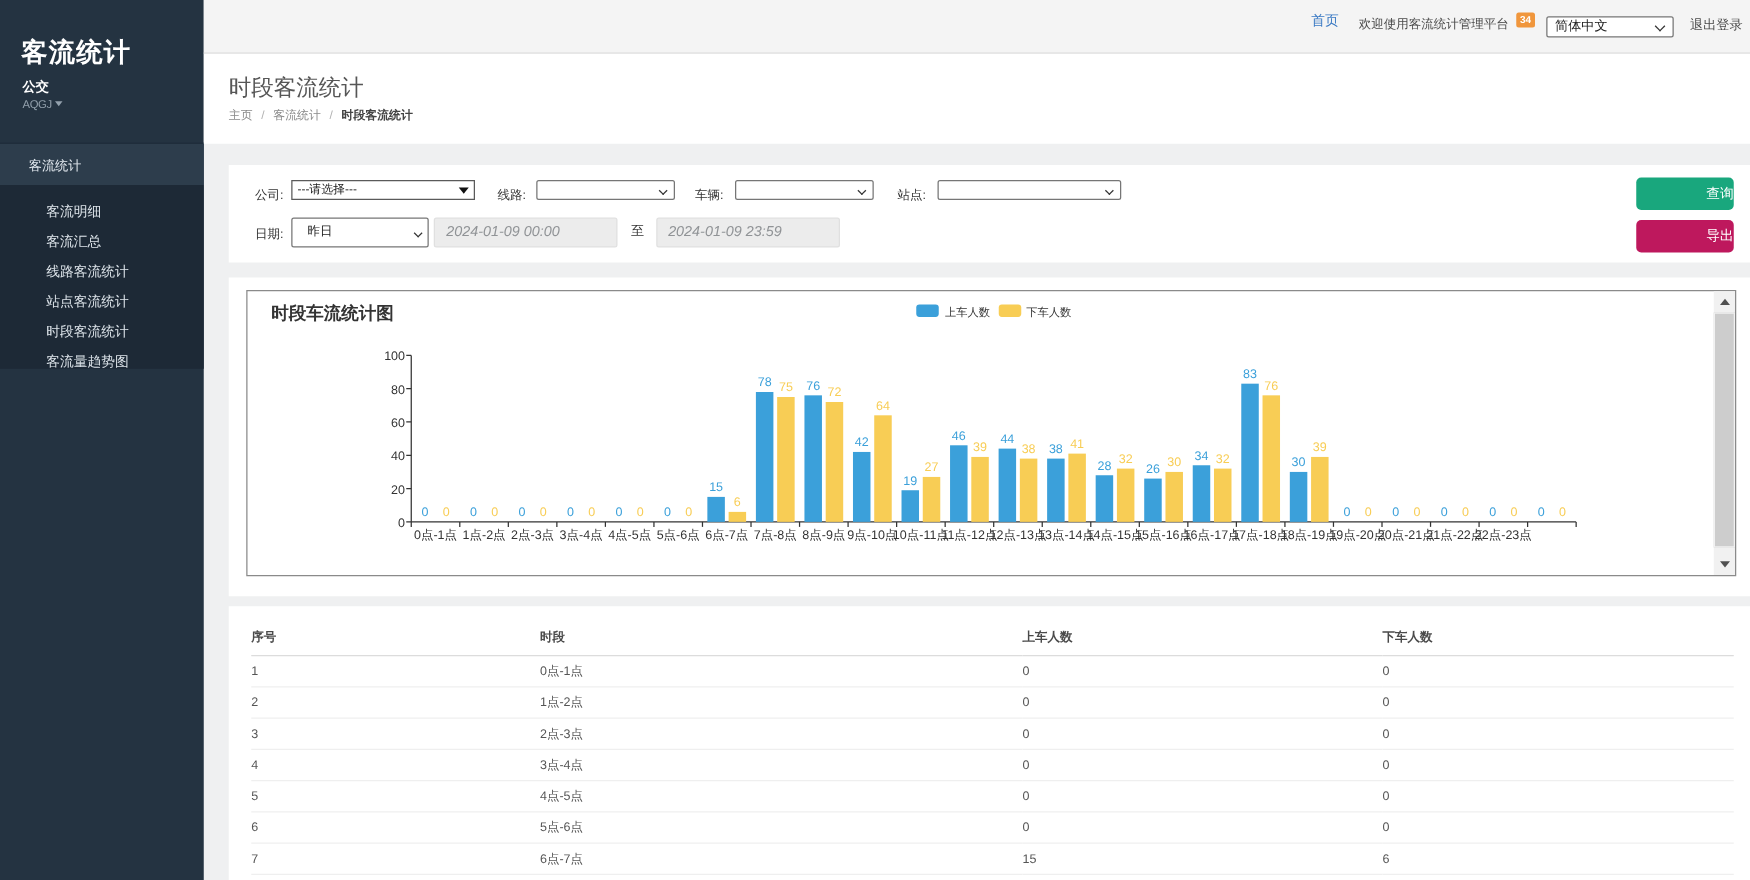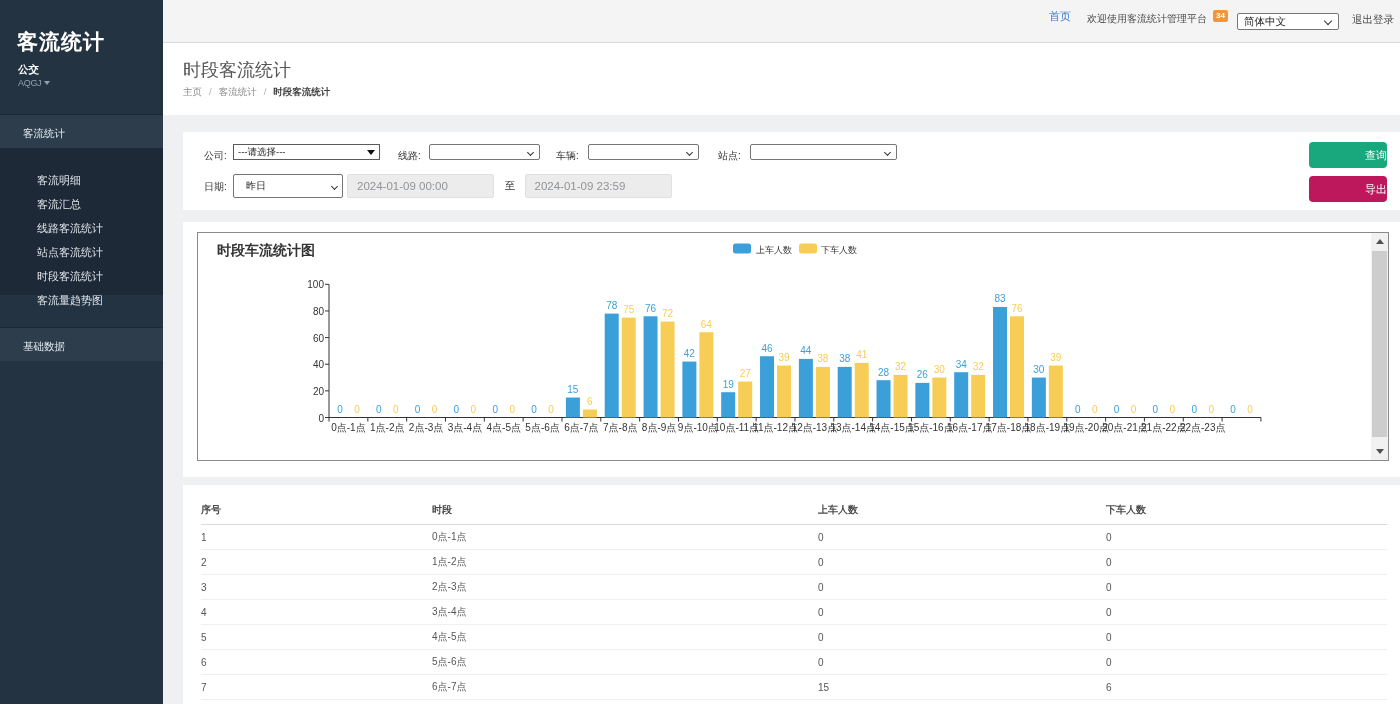--- a/index.html
+++ b/index.html
@@ -7,21 +7,21 @@
 html,body { width:1400px; height:704px; }
 body { font-family:"Liberation Sans", sans-serif; background:#eff0f1; overflow:hidden; }
 .wrap { position:relative; width:1400px; height:704px; background:#eff0f1; overflow:hidden; }
 
 .sidebar { position:absolute; left:0; top:0; width:163px; height:704px; background:#243341; }
 .sb-title { position:absolute; left:17px; top:28px; font-size:21px; font-weight:bold; color:#fff; letter-spacing:1px; }
 .sb-org { position:absolute; left:18px; top:63px; font-size:10.5px; font-weight:bold; color:#fff; }
 .sb-user { position:absolute; left:18px; top:78px; font-size:9px; color:#93a1ad; letter-spacing:-0.3px; }
 .sb-user .car { display:inline-block; width:0; height:0; border-left:3.5px solid transparent; border-right:3.5px solid transparent; border-top:4.5px solid #93a1ad; margin-left:3px; vertical-align:1.5px; }
 .sb-item { position:absolute; left:0; width:163px; height:34px; line-height:36px; padding-left:23px; font-size:10.5px; color:#e4eaf0; background:#2d3d4c; border-top:1px solid #1b2936; }
-.sb-sub { position:absolute; left:0; top:148px; width:163px; height:147px; background:#1d2936; padding-top:20px; }
+.sb-sub { position:absolute; left:0; top:148px; width:163px; height:147px; background:#1d2936; padding-top:10px; }
 .sb-sub div { height:24px; line-height:24px; padding-left:37px; font-size:11px; color:#dde4ea; }
 
 .topbar { position:absolute; left:163px; top:0; width:1237px; height:43px; background:#f4f4f4; border-bottom:1px solid #d9d9d9; }
 .tb-home { position:absolute; left:886px; top:9px; font-size:11px; color:#3a79c3; }
 .tb-welcome { position:absolute; left:924px; top:12px; font-size:10px; color:#4a4a4a; }
 .tb-badge { position:absolute; left:1050px; top:10px; background:#f0963c; color:#fff; font-size:8px; font-weight:bold; padding:1px 3px 2px; border-radius:2px; }
 .tb-lang { position:absolute; left:1074px; top:13px; width:102px; height:17px; background:#fff; border:1px solid #767676; border-radius:2px; font-size:10.5px; color:#222; line-height:15px; padding-left:6px; }
 .tb-lang .chev { position:absolute; right:7px; top:4px; }
 .tb-exit { position:absolute; left:1189px; top:13px; font-size:10.5px; color:#4a4a4a; }
 .chev { display:inline-block; width:6px; height:6px; border-right:1.3px solid #333; border-bottom:1.3px solid #333; transform:rotate(45deg); }
@@ -33,21 +33,21 @@
 .pg-crumb b { color:#444; }
 
 .panel { position:absolute; left:183px; width:1217px; background:#fff; }
 
 .pf { top:132px; height:78px; }
 .flabel { position:absolute; font-size:10px; color:#333; }
 .fsel { position:absolute; background:#fff; border:1px solid #767676; border-radius:2px; height:16px; font-size:9.5px; color:#222; line-height:14px; }
 .fsel .chev { position:absolute; right:6px; top:4.5px; width:5px; height:5px; }
 .sel1 { border:1px solid #5a5a5a; border-radius:0; padding-left:4px; }
 .sel1 .tri { position:absolute; right:4px; top:5px; width:0; height:0; border-left:4.5px solid transparent; border-right:4.5px solid transparent; border-top:5px solid #111; }
-.dinput { position:absolute; background:#ececec; border:1px solid #e0e0e0; border-radius:2px; height:24px; line-height:22px; font-size:11.5px; color:#909396; padding-left:9px; }
+.dinput { position:absolute; background:#ececec; border:1px solid #e0e0e0; border-radius:2px; height:24px; line-height:22px; font-size:11.5px; color:#909396; padding-left:9px;font-style:italic; }
 .zhi { position:absolute; background:#fff; height:24px; line-height:23px; font-size:10.5px; color:#333; text-align:center; }
 .btn { position:absolute; left:1126px; width:78px; height:26px; border-radius:4px; color:#fff; font-size:11px; text-align:right; line-height:26px; }
 .btn-q { top:10px; background:#19a77d; }
 .btn-e { top:44px; background:#be185d; }
 
 .pc { top:222px; height:255px;text-align:center; }
 .chartbox { position:absolute; left:14px; top:10px; width:1192px; height:229px; border:1px solid #8a8a8a; background:#fff; }
 .sbar { position:absolute; right:0; top:0; width:17px; height:227px; background:#f1f1f1; }
 .sbar .thumb { position:absolute; left:0; top:17px; width:17px; height:188px; background:#cdcdcd; border:1px solid #f1f1f1; }
 .sbar .arr { position:absolute; left:0; width:17px; height:17px; }
@@ -69,21 +69,20 @@
     <div class="sb-user">AQGJ<span class="car"></span></div>
     <div class="sb-item" style="top:114px;">客流统计</div>
     <div class="sb-sub">
       <div>客流明细</div>
       <div>客流汇总</div>
       <div>线路客流统计</div>
       <div>站点客流统计</div>
       <div>时段客流统计</div>
       <div>客流量趋势图</div>
     </div>
-    <div class="sb-item" style="top:327px;">基础数据</div>
   </div>
   <div class="topbar">
     <div class="tb-home">首页</div>
     <div class="tb-welcome">欢迎使用客流统计管理平台</div>
     <div class="tb-badge">34</div>
     <div class="tb-lang">简体中文<span class="chev"></span></div>
     <div class="tb-exit">退出登录</div>
   </div>
   <div class="pgheader">
     <div class="pg-title">时段客流统计</div>

